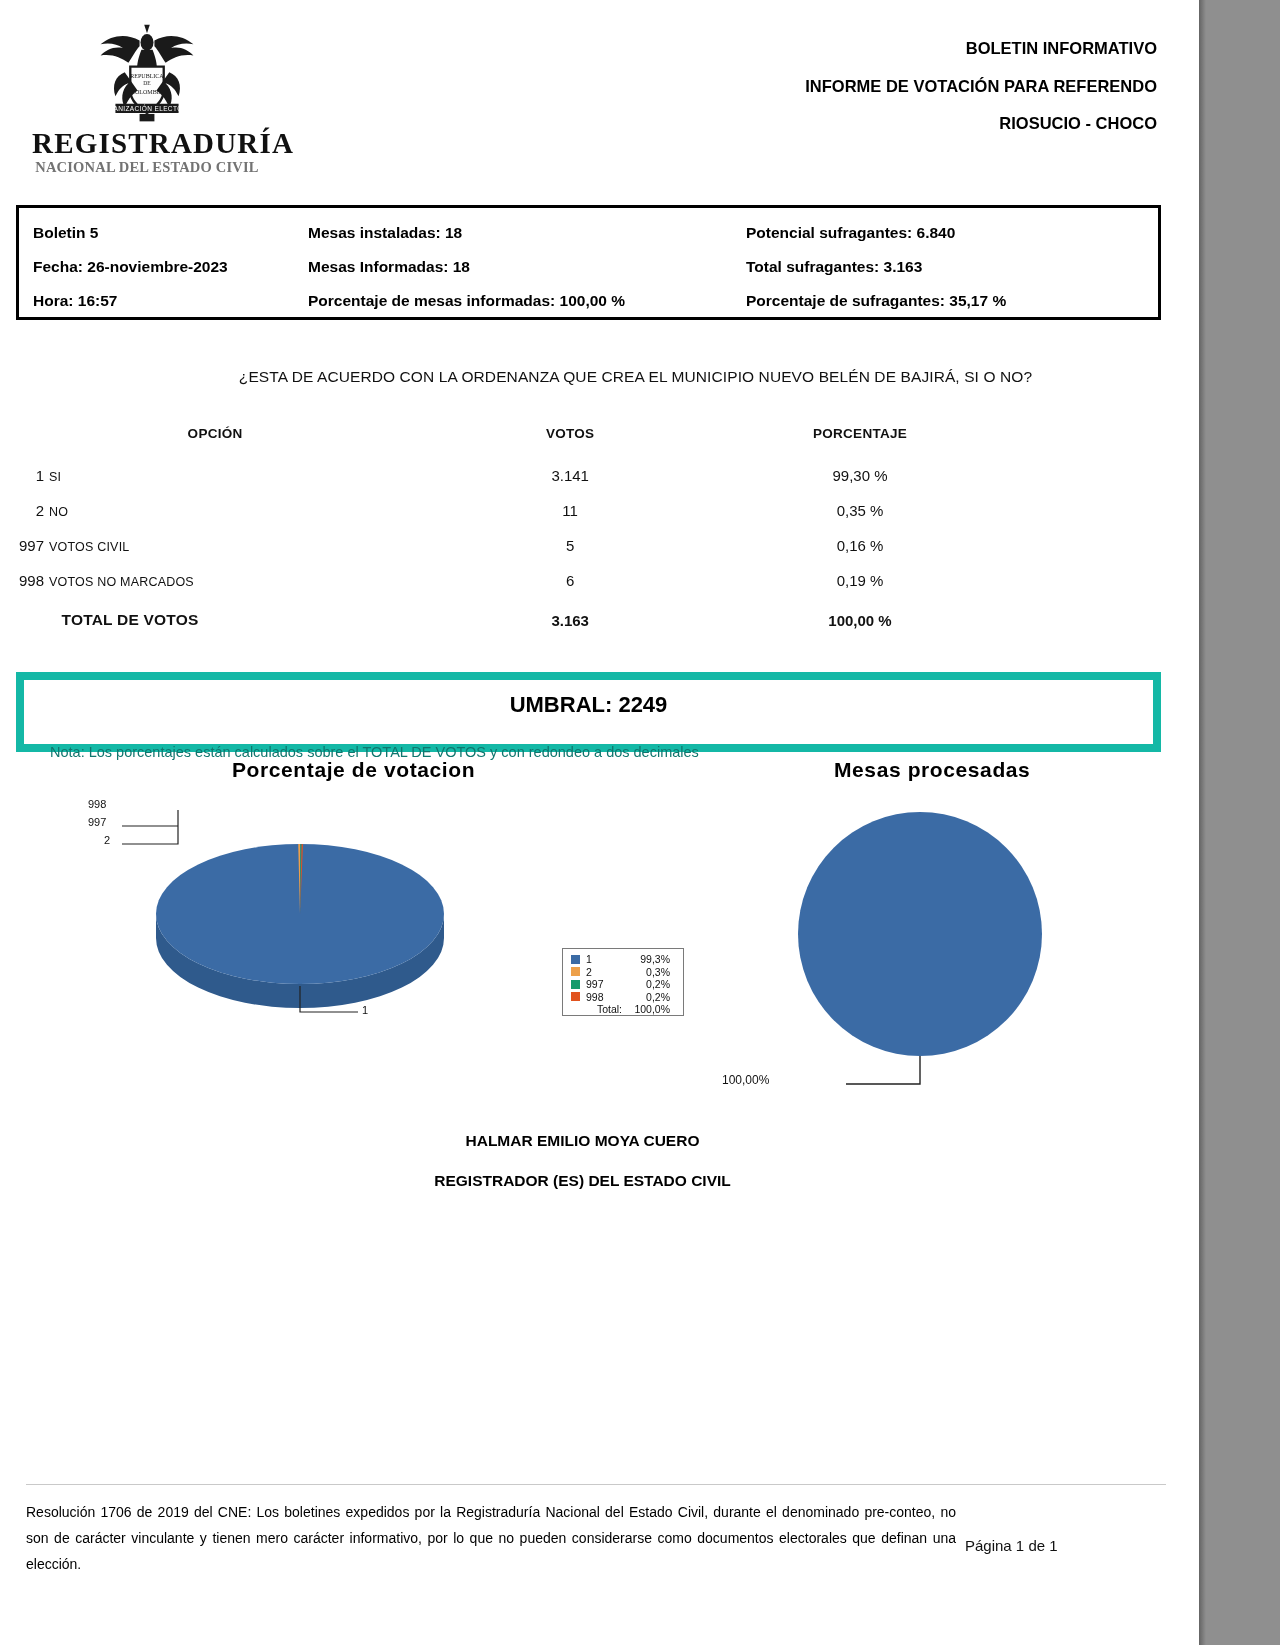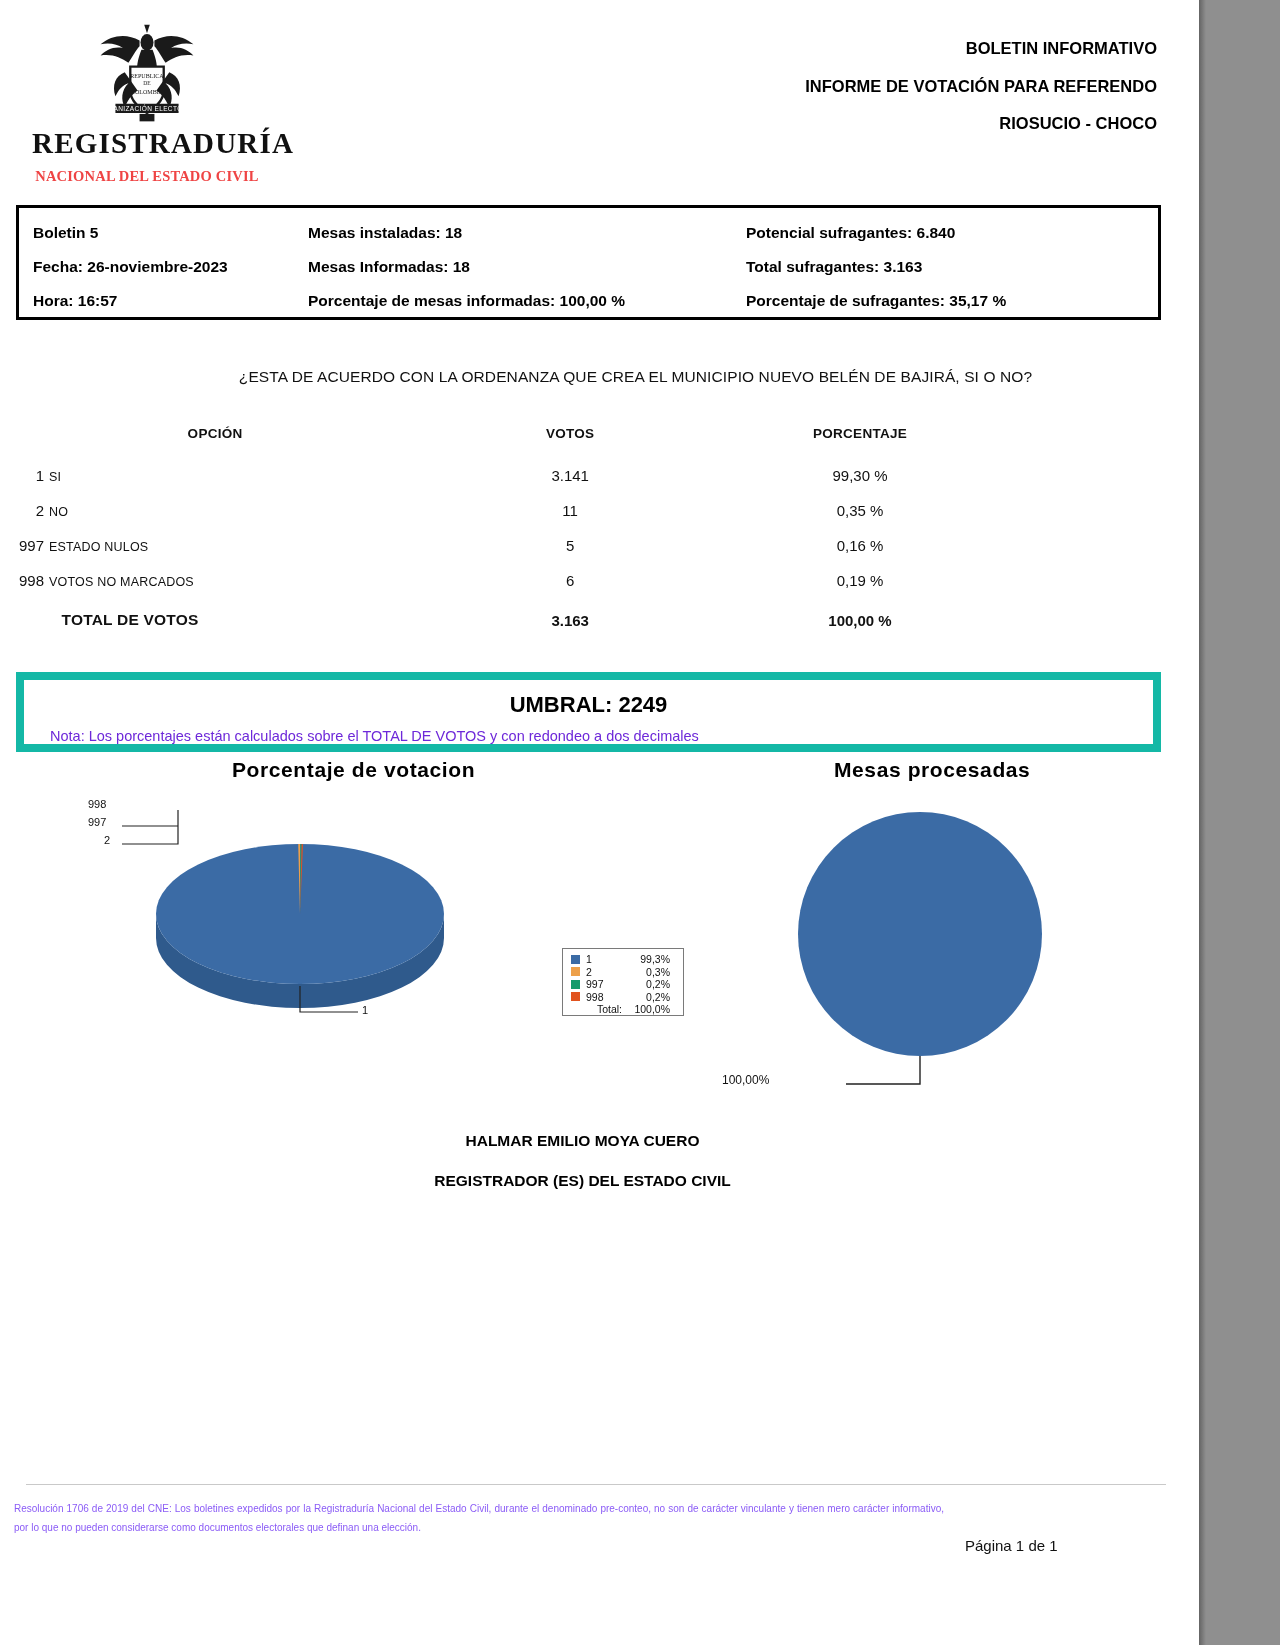--- a/index.html
+++ b/index.html
@@ -70,24 +70,24 @@
     letter-spacing: 1.2px;
     color: #111;
     font-size: 29px;
     line-height: 1;
     margin-top: 3px;
   }
   .logo-sub {
     font-family: "Liberation Serif", serif;
     font-weight: bold;
     letter-spacing: 0.2px;
-    color: #ef4444;
+    color: #737373;
     font-size: 14.5px;
     line-height: 1.15;
-    margin-top: 10px;
+    margin-top: 1px;
   }
   .header-titles {
     position: absolute;
     right: 42px;
     top: 40px;
     text-align: right;
     color: #000;
     font-weight: bold;
     font-size: 16.5px;
     line-height: 1;
@@ -188,24 +188,24 @@
     box-sizing: border-box;
   }
   .umbral-title {
     text-align: center;
     font-size: 22px;
     font-weight: bold;
     color: #000;
     margin-top: 12px;
   }
   .umbral-note {
-    margin-top: 10px;
+    margin-top: 26px;
     padding-left: 26px;
     font-size: 14.5px;
-    color: #6d28d9;
+    color: #0f766e;
   }
 
   
   .charts {
     position: absolute;
     left: 0;
     top: 748px;
     width: 1199px;
     height: 380px;
   }
@@ -269,25 +269,25 @@
   .footer-rule {
     position: absolute;
     left: 26px;
     top: 1484px;
     width: 1140px;
     height: 1px;
     background: #c9c9c9;
   }
   .footer {
     position: absolute;
-    left: 14px;
+    left: 26px;
     top: 1500px;
     width: 930px;
-    font-size: 10px;
-    color: #8b5cf6;
+    font-size: 14px;
+    color: #000000;
     line-height: 1.85;
     text-align: justify;
   }
   .page-number {
     position: absolute;
     left: 965px;
     top: 1537px;
     font-size: 15px;
     color: #111;
   }
@@ -371,21 +371,21 @@
           </tr>
           <tr>
             <td class="c-opt">
                 <span class="opt-wrap"><span class="opt-code">2</span><span class="opt-name">NO</span></span>
               </td>
             <td class="c-vot">11</td>
             <td class="c-pct">0,35 %</td>
           </tr>
           <tr>
             <td class="c-opt">
-                <span class="opt-wrap"><span class="opt-code">997</span><span class="opt-name">ESTADO NULOS</span></span>
+                <span class="opt-wrap"><span class="opt-code">997</span><span class="opt-name">VOTOS CIVIL</span></span>
               </td>
             <td class="c-vot">5</td>
             <td class="c-pct">0,16 %</td>
           </tr>
           <tr>
             <td class="c-opt">
                 <span class="opt-wrap"><span class="opt-code">998</span><span class="opt-name">VOTOS NO MARCADOS</span></span>
               </td>
             <td class="c-vot">6</td>
             <td class="c-pct">0,19 %</td>

